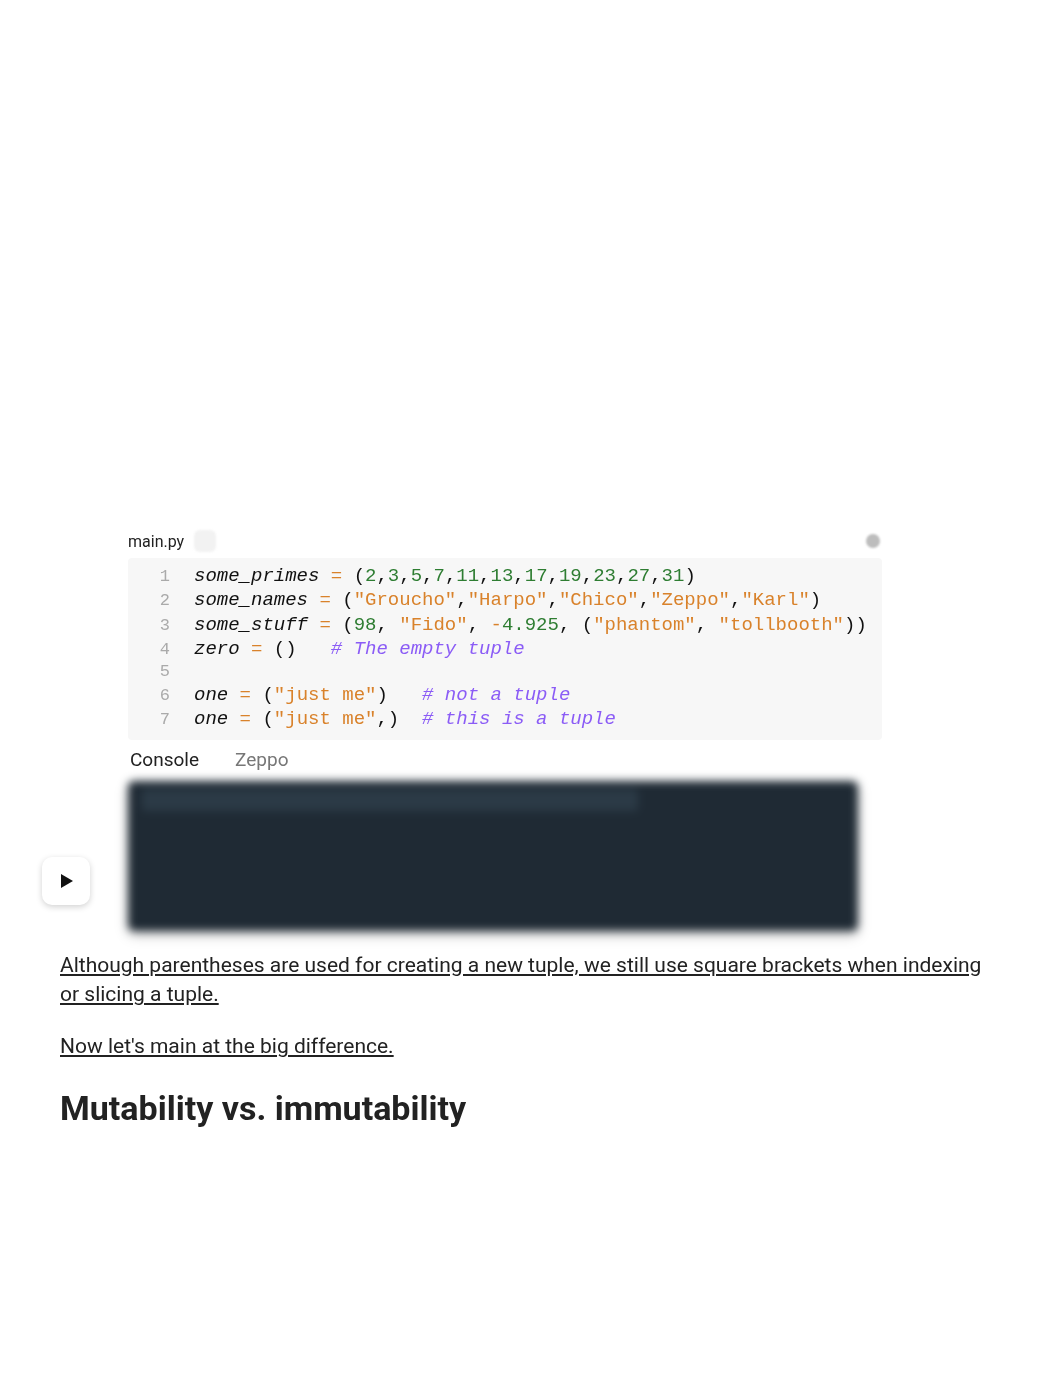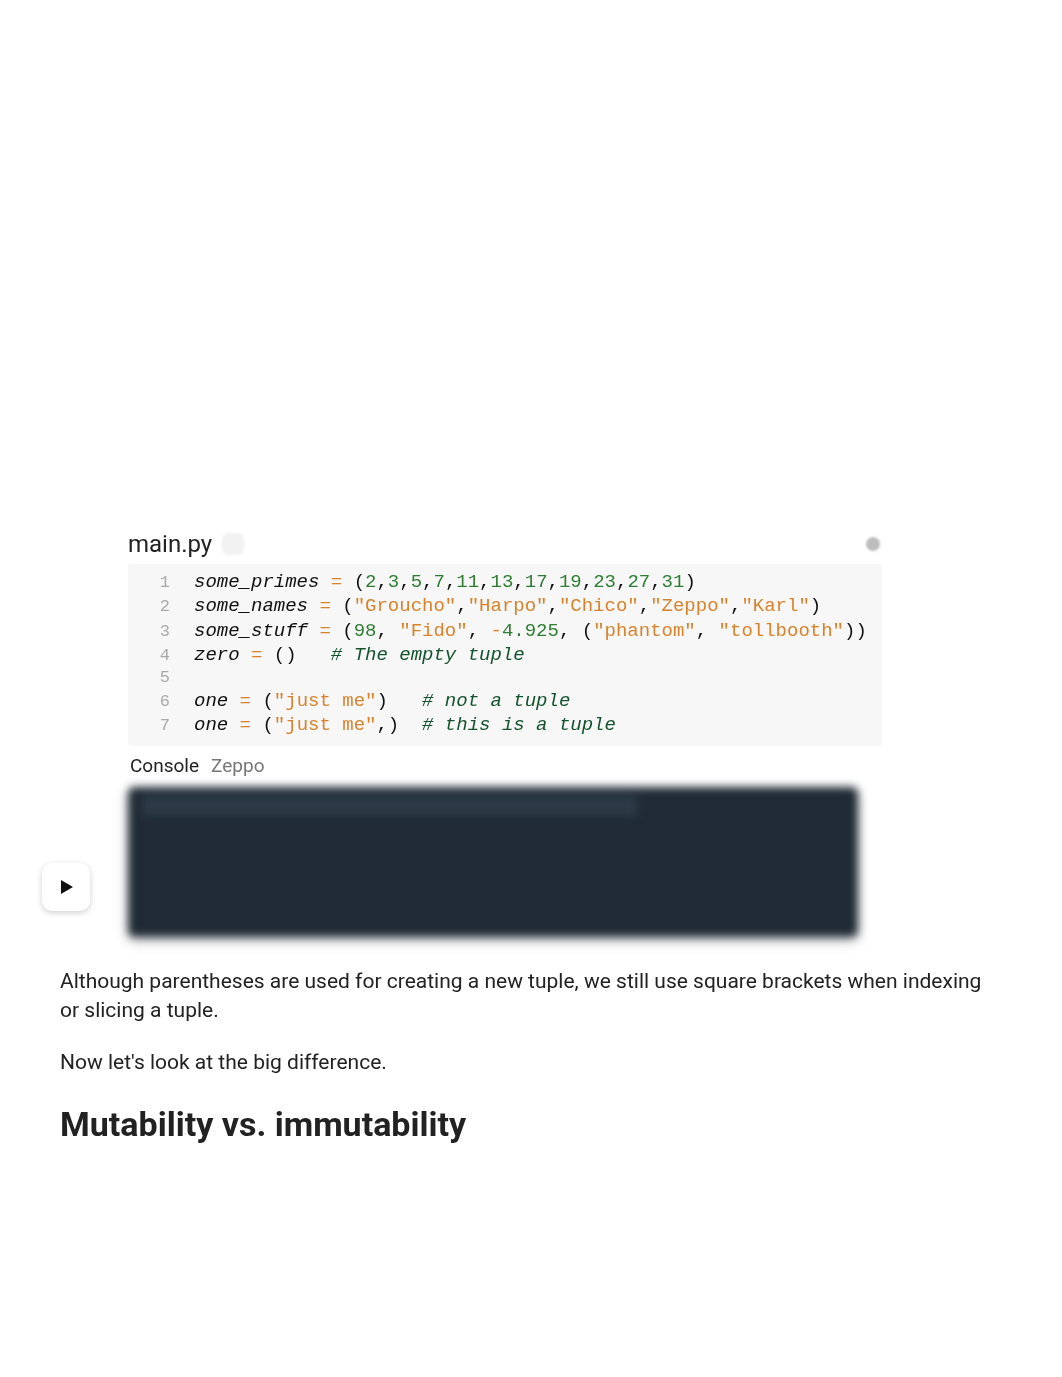--- a/index.html
+++ b/index.html
@@ -27,21 +27,21 @@
     align-items: center;
     justify-content: space-between;
     padding: 0 2px 6px 0;
   }
   .file-left {
     display: flex;
     align-items: center;
     gap: 10px;
   }
   .file-name {
-    font-size: 24px;
+    font-size: 16px;
     color: #222;
   }
   .ghost-pill {
     width: 22px;
     height: 22px;
     border-radius: 6px;
     background: #f2f2f2;
     filter: blur(1px);
   }
   .dot-right {
@@ -77,25 +77,25 @@
     flex: none;
   }
   .code-content { white-space: pre; }
   
   .tok-id   { color: #111; font-style: italic; }
   .tok-punc { color: #111; }
   .tok-eq   { color: #d9822b; } 
   .tok-num  { color: #2e7d32; } 
   .tok-str  { color: #d9822b; } 
   .tok-neg  { color: #d9822b; } 
-  .tok-cm   { color: #14532d; font-style: italic; }
+  .tok-cm   { color: #8b5cf6; font-style: italic; }
   
   .tabs-row {
     display: flex;
-    gap: 12px;
+    gap: 36px;
     padding: 8px 2px 6px 2px;
     font-size: 19px;
   }
   .tab-active { color: #222; }
   .tab-inactive { color: #777; }
   
   .console-panel {
     position: relative;
     margin-top: 4px;
     background: #1f2a34;
@@ -125,24 +125,25 @@
     border-radius: 10px;
     background: #ffffff;
     box-shadow: 0 2px 6px rgba(0,0,0,0.18);
     display: flex;
     align-items: center;
     justify-content: center;
   }
   .play-btn svg { display: block; }
   
   .prose {
-    margin-top: 30px;
+    margin-top: 20px;
     font-size: 21px;
     line-height: 1.42;
     color: #222;
+    text-decoration: underline;
   }
   .prose p { margin: 0 0 22px 0; }
   h2.section {
     font-size: 34px;
     font-weight: 700;
     color: #222;
     margin: 26px 0 0 0;
   }
 </style>
 </head>
@@ -175,17 +176,17 @@
     <div class="play-btn">
       <svg width="16" height="16" viewBox="0 0 16 16">
         <polygon points="3,1 15,8 3,15" fill="#111"></polygon>
       </svg>
     </div>
 
   </div>
 
   <div class="prose">
     <p>Although parentheses are used for creating a new tuple, we still use square brackets when indexing or slicing a tuple.</p>
-    <p>Now let's look at the big difference.</p>
+    <p>Now let's main at the big difference.</p>
   </div>
 
   <h2 class="section">Mutability vs. immutability</h2>
 </div>
 
 </body></html>

